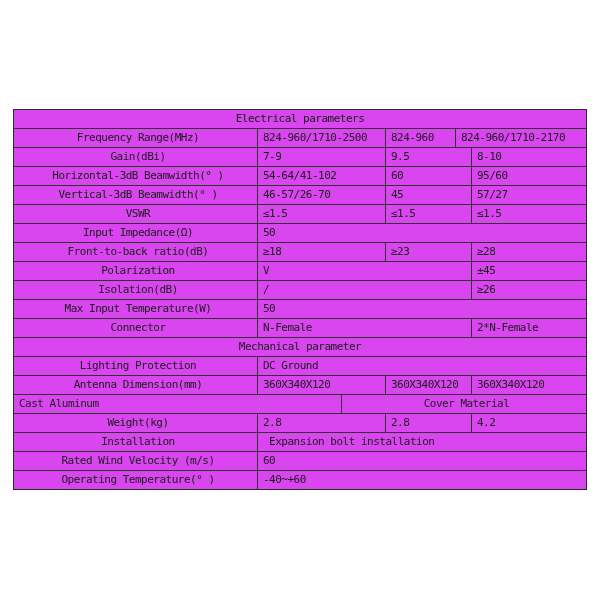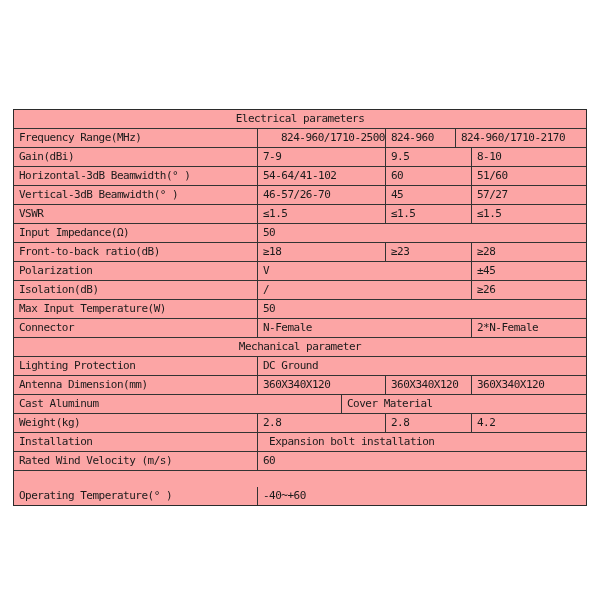--- a/index.html
+++ b/index.html
@@ -16,53 +16,52 @@
     font-family: "DejaVu Sans Mono", "Liberation Mono", monospace;
     color: #1b1b1b;
   }
   .spec-table {
     position: absolute;
     left: 13px;
     top: 109px;
     width: 574px;
     box-sizing: border-box;
     border: 1px solid #2b2b2b;
-    background: #fca5a5;
+    background: #d946ef;
   }
   .row {
     display: flex;
     box-sizing: border-box;
     height: 19px;
     border-bottom: 1px solid #333333;
   }
   .row:last-child {
     height: 18px;
     border-bottom: none;
-    margin-top: 16px;
   }
   .cell {
     box-sizing: border-box;
     border-right: 1px solid #333333;
     font-size: 11px;
     letter-spacing: -0.5px;
     line-height: 18px;
     white-space: pre;
     overflow: hidden;
     padding-left: 5px;
   }
   .cell:last-child {
     border-right: none;
   }
-  .c-label { width: 244px; }
+  .c-label { width: 244px; text-align: center; }
   .c-v1    { width: 128px; }
   .c-v2    { width: 86px;  }
   .c-v3    { flex: 1;      }
   .c-v12   { width: 214px; }
   .c-vall  { flex: 1;      }
-  .c-f1    { width: 128px; text-align: right; }
+  .c-f1    { width: 128px; }
   .c-f2    { width: 70px;  }
   .c-f3    { flex: 1;      }
   .c-full  {
     flex: 1;
     text-align: center;
     padding-left: 0;
   }
 </style>
 </head>
 <body>
@@ -85,21 +84,21 @@
       <div class="cell c-label">Gain(dBi)</div>
       <div class="cell c-v1">7-9</div>
       <div class="cell c-v2">9.5</div>
       <div class="cell c-v3">8-10</div>
     </div>
 
     <div class="row">
       <div class="cell c-label">Horizontal-3dB Beamwidth(° )</div>
       <div class="cell c-v1">54-64/41-102</div>
       <div class="cell c-v2">60</div>
-      <div class="cell c-v3">51/60</div>
+      <div class="cell c-v3">95/60</div>
     </div>
 
     <div class="row">
       <div class="cell c-label">Vertical-3dB Beamwidth(° )</div>
       <div class="cell c-v1">46-57/26-70</div>
       <div class="cell c-v2">45</div>
       <div class="cell c-v3">57/27</div>
     </div>
 
     <div class="row">

